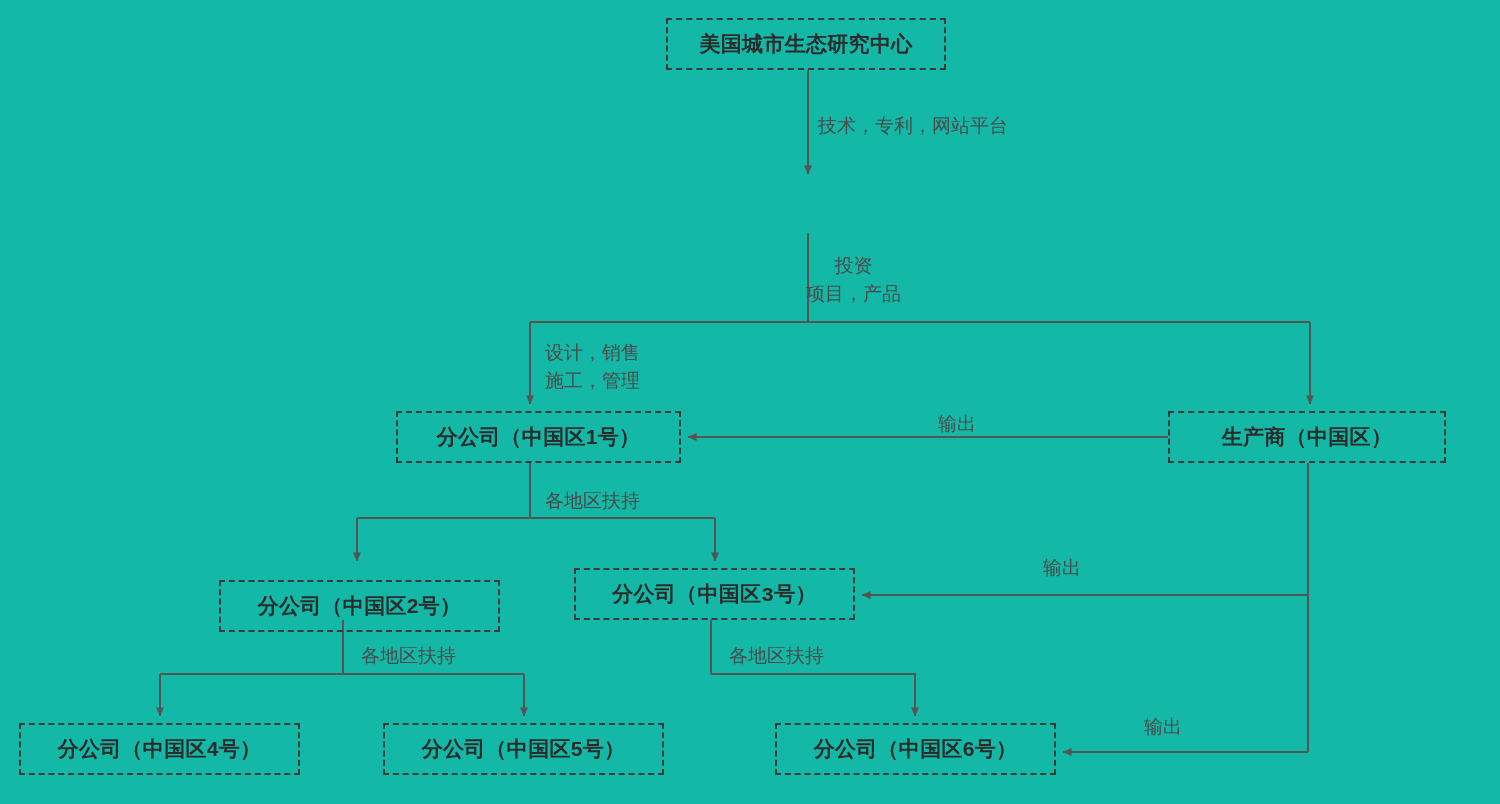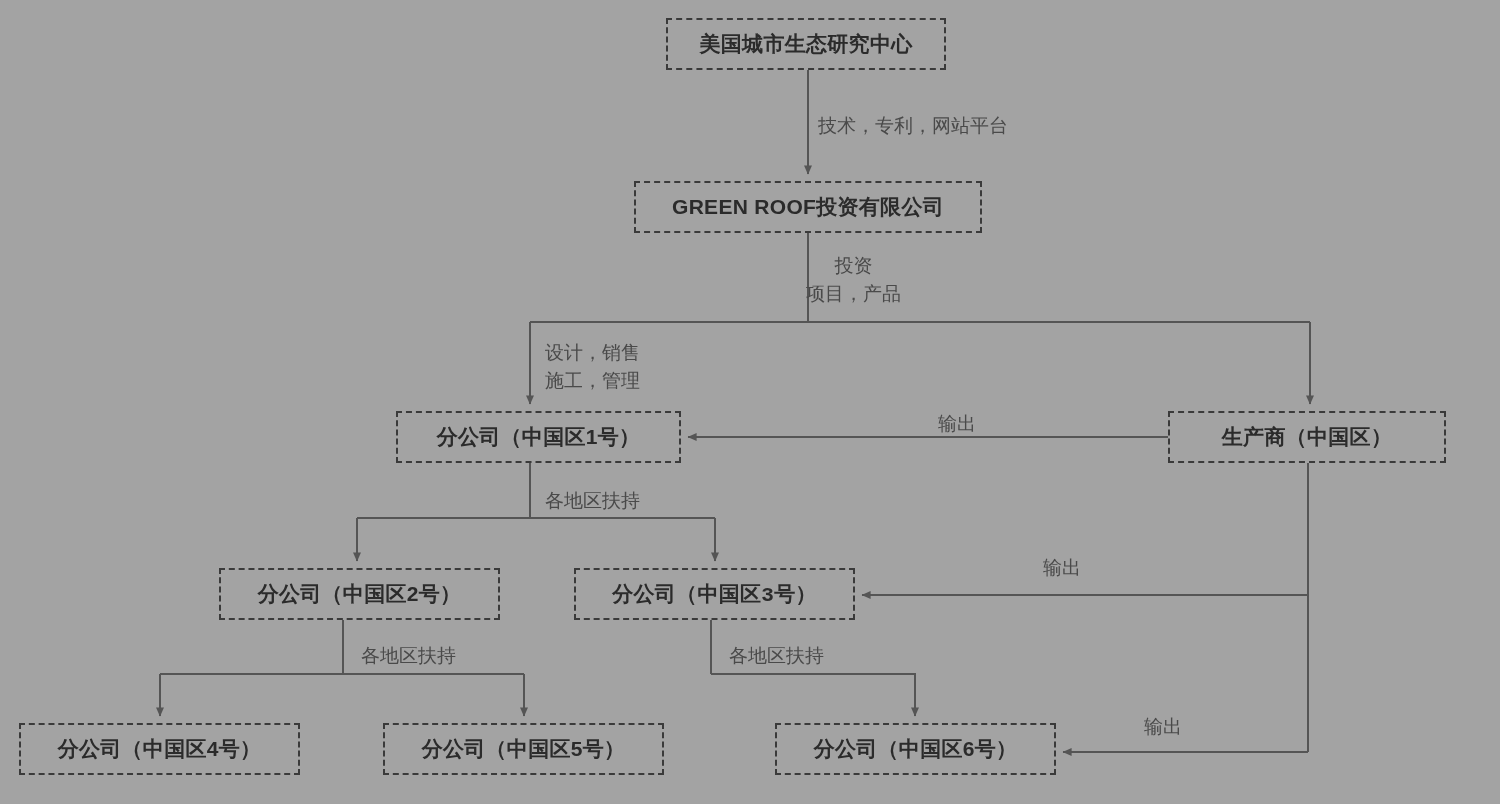--- a/index.html
+++ b/index.html
@@ -1,17 +1,17 @@
 <!DOCTYPE html>
 <html><head>
 <meta charset="utf-8">
 <style>
   html,body{margin:0;padding:0;background:#ffffff;}
   body{font-family:"Liberation Sans","DejaVu Sans",sans-serif;}
-  #stage{position:relative;width:1500px;height:804px;background:#a3a3a3;overflow:hidden;}
+  #stage{position:relative;width:1500px;height:804px;background:#14b8a6;overflow:hidden;}
   #wires{position:absolute;left:0;top:0;width:1500px;height:804px;}
   .node{
     position:absolute;
     box-sizing:border-box;
     border:2.5px dashed #3a3a3a;
     background:transparent;
     display:flex;align-items:center;justify-content:center;
     color:#2b2b2b;
     font-weight:bold;
     font-size:21px;
@@ -73,33 +73,30 @@
       <path d="M1308,595 L862,595" marker-end="url(#ah)"></path>
 
       <path d="M1308,752 L1063,752" marker-end="url(#ah)"></path>
     </g>
   </svg>
 
   <div class="node" style="left:666px;top:18px;width:280px;height:52px;">
     <span>美国城市生态研究中心</span>
   </div>
 
-  <div class="node" style="left:634px;top:181px;width:348px;height:52px;">
-    <span>GREEN ROOF投资有限公司</span>
-  </div>
 
   <div class="node" style="left:396px;top:411px;width:285px;height:52px;">
     <span>分公司（中国区1号）</span>
   </div>
 
   <div class="node" style="left:1168px;top:411px;width:278px;height:52px;">
     <span>生产商（中国区）</span>
   </div>
 
-  <div class="node" style="left:219px;top:568px;width:281px;height:52px;">
+  <div class="node" style="left:219px;top:580px;width:281px;height:52px;">
     <span>分公司（中国区2号）</span>
   </div>
 
   <div class="node" style="left:574px;top:568px;width:281px;height:52px;font-family:Liberation Mono, monospace;">
     <span>分公司（中国区3号）</span>
   </div>
 
   <div class="node" style="left:19px;top:723px;width:281px;height:52px;">
     <span>分公司（中国区4号）</span>
   </div>

